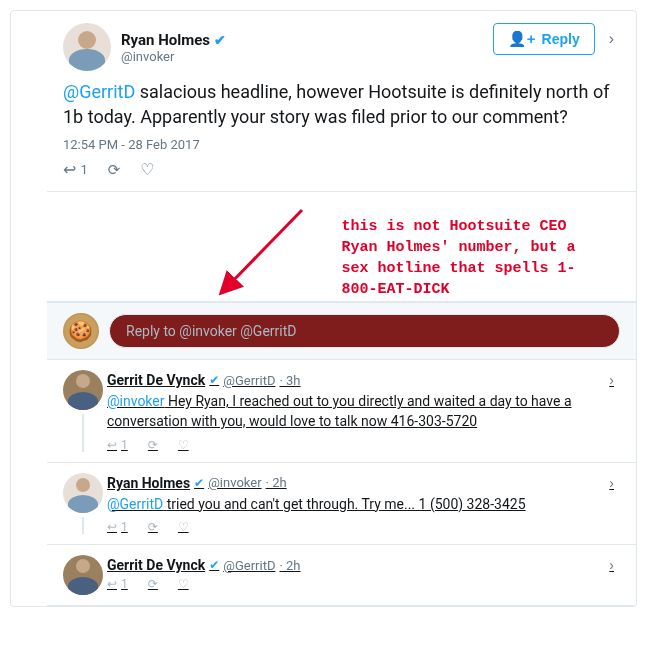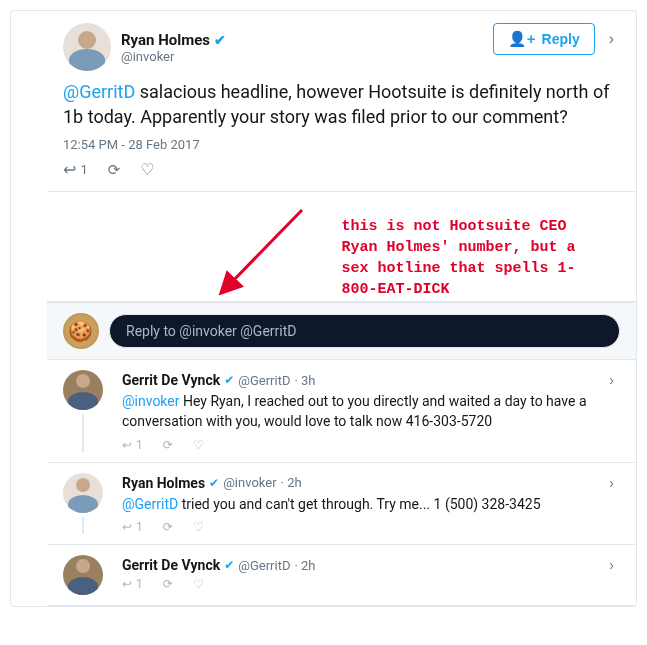--- a/index.html
+++ b/index.html
@@ -163,33 +163,34 @@
       justify-content: center;
       overflow: hidden;
     }
     .reply-input {
       flex: 1;
       border: 1px solid #e1e8ed;
       border-radius: 20px;
       padding: 8px 16px;
       color: #aab8c2;
       font-size: 14px;
-      background: #0f172a;
+      background: #7f1d1d;
       cursor: text;
     }
     
     .conversation {
       padding: 0;
     }
     .conv-tweet {
       padding: 10px 16px;
       border-bottom: 1px solid #e1e8ed;
       display: flex;
-      gap: 19px;
+      gap: 4px;
       position: relative;
+      text-decoration: underline;
     }
     .conv-left {
       display: flex;
       flex-direction: column;
       align-items: center;
       gap: 0;
     }
     .conv-avatar {
       width: 40px;
       height: 40px;

